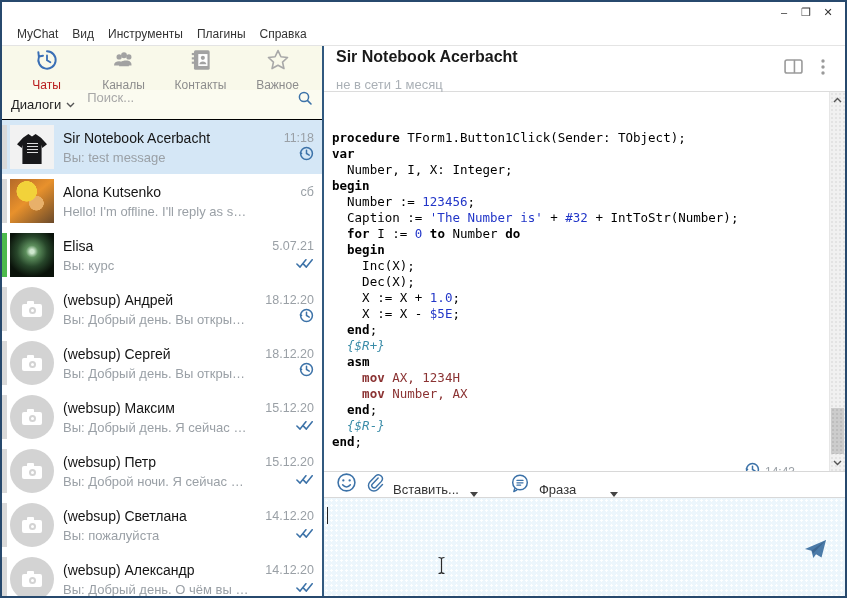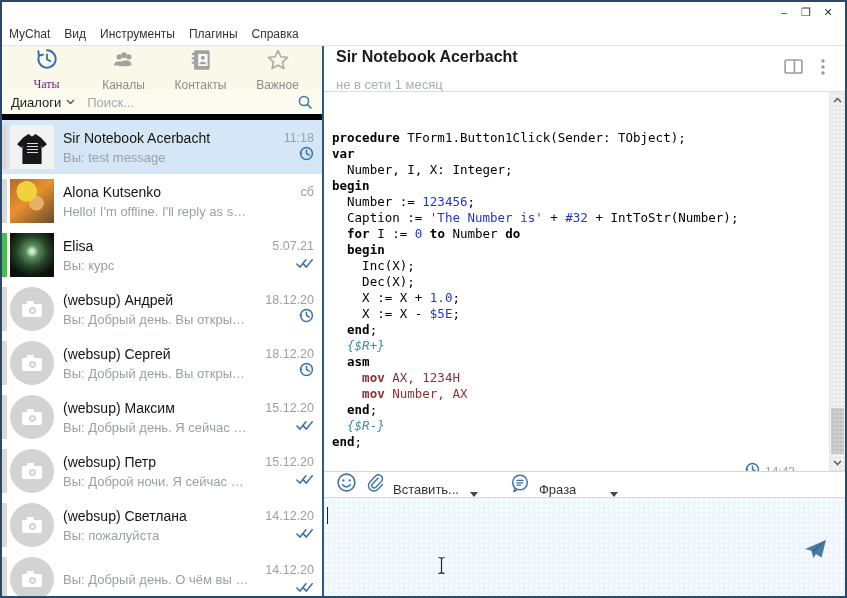--- a/index.html
+++ b/index.html
@@ -6,36 +6,36 @@
   html,body { width:847px; height:598px; font-family:"Liberation Sans", sans-serif; background:#888; }
   .window { width:847px; height:598px; border:2px solid #27496d; background:#fff; display:flex; flex-direction:column; overflow:hidden; }
 
   
   .titlebar { height:20px; display:flex; align-items:center; position:relative; background:#fff; flex:0 0 auto; }
   .title-text { position:absolute; left:0; right:70px; text-align:center; font-size:12px; font-weight:bold; color:#1c1c28; white-space:nowrap; }
   .win-controls { margin-left:auto; display:flex; align-items:center; gap:0; padding-right:6px; }
   .win-btn { width:22px; text-align:center; font-size:11px; color:#333; cursor:default; line-height:18px; }
 
   
-  .menubar { height:24px; display:flex; align-items:center; gap:0; padding-left:0; border-bottom:1px solid #e4e4e4; background:#fff; flex:0 0 auto;text-align:right; }
+  .menubar { height:24px; display:flex; align-items:center; gap:0; padding-left:8px; border-bottom:1px solid #e4e4e4; background:#fff; flex:0 0 auto;text-align:right; }
   .menu-item { font-size:12px; color:#333; padding:3px 7px; }
 
   
   .body { flex:1; display:flex; min-height:0; }
   .sidebar { width:322px; flex:0 0 auto; display:flex; flex-direction:column; border-right:2px solid #31597f; background:#fff; min-height:0; }
   .main { flex:1; display:flex; flex-direction:column; min-width:0; min-height:0; }
 
   
   .sb-toolbar { height:44px; background:#f9f9ea; display:flex; align-items:center; justify-content:space-around; padding:0 6px; flex:0 0 auto; }
   .tab { display:flex; flex-direction:column; align-items:center; gap:1px; width:70px; padding-top:2px; }
   .tab-label { font-size:12px; color:#8d8d8d; }
-  .tab.active .tab-label { color:#701a75;font-family:Liberation Serif, serif; }
-
-  
-  .searchrow { height:30px; background:#fbfbf0; display:flex; align-items:center; padding:0 9px; border-bottom:6px solid #000000; flex:0 0 auto; }
+  .tab.active .tab-label { color:#b91c1c; }
+
+  
+  .searchrow { height:30px; background:#fbfbf0; display:flex; padding:0 9px; border-bottom:1px solid #000000; flex:0 0 auto; }
   .filter { display:flex; align-items:center; gap:5px; font-size:13px; color:#222; margin-right:12px; white-space:nowrap; }
   .search-ph { flex:1; font-size:13px; color:#a8a8a8; }
   .searchrow .mag { margin-left:auto; display:flex; }
 
   
   .chatlist { flex:1; overflow:hidden; background:#fff; }
   .chat-item { height:54px; display:flex; align-items:center; padding:0 8px 0 0; position:relative; }
   .chat-item.selected { background:#d5e7f6; }
   .presence { width:5px; height:44px; margin:0 3px 0 0; flex:0 0 auto; background:#d9d9d9; }
   .presence.online { background:#4cba4c; }
@@ -331,20 +331,21 @@
           </div>
           <div class="chat-item">
             <div class="presence "></div>
             <div class="avatar av-camera">
               <div class="cam-circle"></div>
               <div class="cam-top"></div>
               <div class="cam-body"></div>
               <div class="cam-lens"></div>
             </div>
             <div class="chat-mid">
+              <div class="chat-name">(websup) Александр</div>
               <div class="chat-preview">Вы: Добрый день. О чём вы хотели с...</div>
             </div>
             <div class="chat-right">
               <div class="chat-time">14.12.20</div>
               <div class="chat-status">
                 <span><svg width="18" height="11" viewBox="0 0 20 12">
                     <path d="M1 6.5 4.5 10 11 1.8" stroke="#3c72a8" stroke-width="1.7" fill="none" stroke-linecap="round" stroke-linejoin="round"></path>
                     <path d="M8.3 6.7 11.5 10 18 1.8" stroke="#3c72a8" stroke-width="1.7" fill="none" stroke-linecap="round" stroke-linejoin="round"></path>
                   </svg></span>
               </div>

